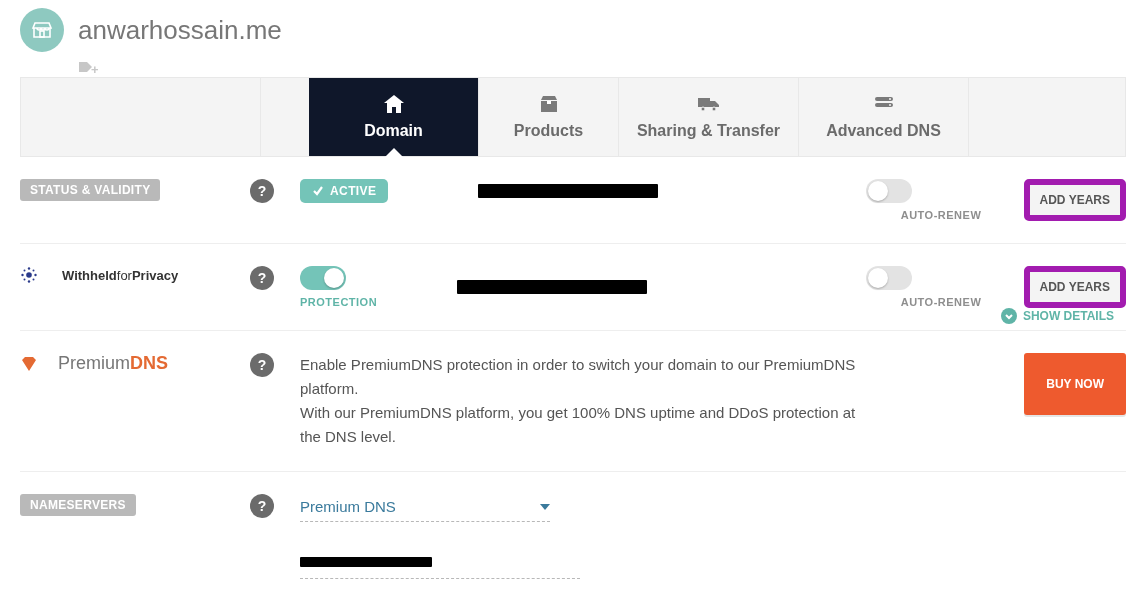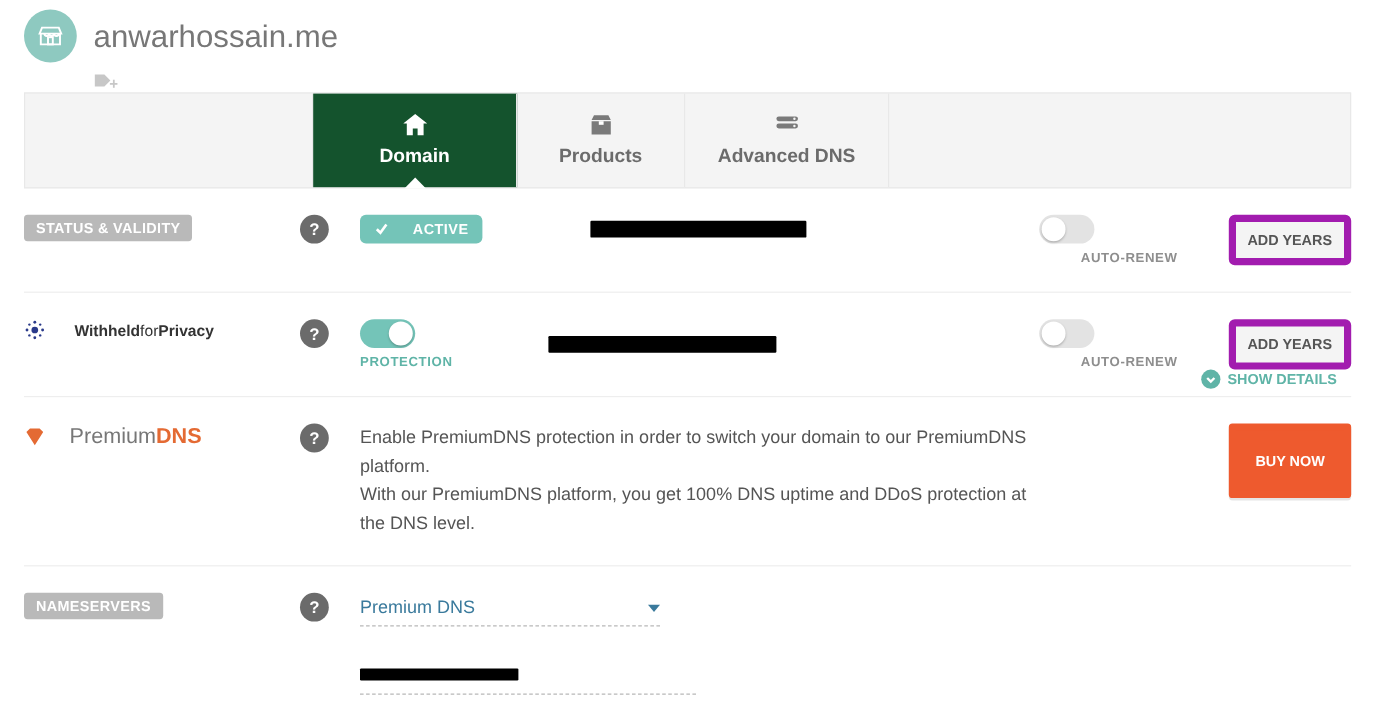--- a/index.html
+++ b/index.html
@@ -28,21 +28,21 @@
   .tabs { display:flex; border:1px solid #e8e8e8; background:#f4f4f4; }
   .tab {
     flex: 0 0 auto; width: 170px;
     border-right:1px solid #e8e8e8;
     text-align:center; padding: 14px 0 16px;
     position:relative; cursor:pointer; color:#6b6b6b;
   }
   .tab .ticon { height:24px; display:flex; align-items:center; justify-content:center; margin-bottom:6px; }
   .tab .tlabel { font-weight:600; font-size:16px; }
   .tab.home { width: 240px; }
-  .tab.active { background:#14532d; color:#fff; }
+  .tab.active { background:#0f172a; color:#fff;margin-left:48px; }
   .tab.active::after {
     content:""; position:absolute; bottom:-1px; left:50%; transform:translateX(-50%);
     width:0; height:0; border-left:9px solid transparent; border-right:9px solid transparent;
     border-bottom:9px solid #fff;
   }
 
   
   .section { display:flex; align-items:flex-start; padding: 22px 0; border-bottom:1px solid #eee; position:relative; }
   .section.noline { border-bottom:none; }
   .col-left  { flex: 0 0 230px; display:flex; align-items:center; }
@@ -55,21 +55,21 @@
     background:#b9b9b9; color:#fff; font-size:12px; font-weight:700;
     letter-spacing:0.3px; padding:4px 10px; border-radius:3px; white-space:nowrap;
   }
 
   .helpq {
     width:24px; height:24px; border-radius:50%; background:#6b6b6b; color:#fff;
     display:flex; align-items:center; justify-content:center; font-weight:700; cursor:pointer;
   }
 
   .badge-active {
-    display:inline-flex; align-items:center; gap:20px;
+    display:inline-flex; align-items:center; gap:6px;
     background:#74c4b8; color:#fff; font-size:12px; font-weight:700;
     padding:5px 12px; border-radius:5px; letter-spacing:0.4px;
   }
 
   .redacted { display:inline-block; height:14px; background:#000; border-radius:1px; }
   .red-180 { width:180px; }
   .red-190 { width:190px; }
   .red-130 { width:132px; }
 
   .mid-status { display:flex; align-items:center; }
@@ -164,20 +164,31 @@
       <div class="tlabel">Domain</div>
     </div>
     <div class="tab" style="width:140px">
       <div class="ticon">
           <svg width="20" height="18" viewBox="0 0 20 18" fill="#7a7a7a">
             <path d="M2 5h16l-2-4H4zM2 6h16v11H2z"></path>
             <rect x="8" y="6" width="4" height="3" fill="#fff"></rect>
           </svg>
         </div>
       <div class="tlabel">Products</div>
+    </div>
+    <div class="tab" style="width:180px">
+      <div class="ticon">
+          <svg width="24" height="18" viewBox="0 0 24 18" fill="#7a7a7a">
+            <rect x="1" y="3" width="12" height="9"></rect>
+            <path d="M13 6h5l4 4v2h-9z"></path>
+            <circle cx="6" cy="14" r="2" fill="#7a7a7a" stroke="#f4f4f4" stroke-width="1"></circle>
+            <circle cx="17" cy="14" r="2" fill="#7a7a7a" stroke="#f4f4f4" stroke-width="1"></circle>
+          </svg>
+        </div>
+      <div class="tlabel">Sharing &amp; Transfer</div>
     </div>
     <div class="tab" style="width:170px">
       <div class="ticon">
           <svg width="22" height="18" viewBox="0 0 22 18" fill="#7a7a7a">
             <rect x="2" y="2" width="18" height="4" rx="2"></rect>
             <rect x="2" y="8" width="18" height="4" rx="2"></rect>
             <circle cx="17" cy="4" r="1" fill="#f4f4f4"></circle>
             <circle cx="17" cy="10" r="1" fill="#f4f4f4"></circle>
           </svg>
         </div>

